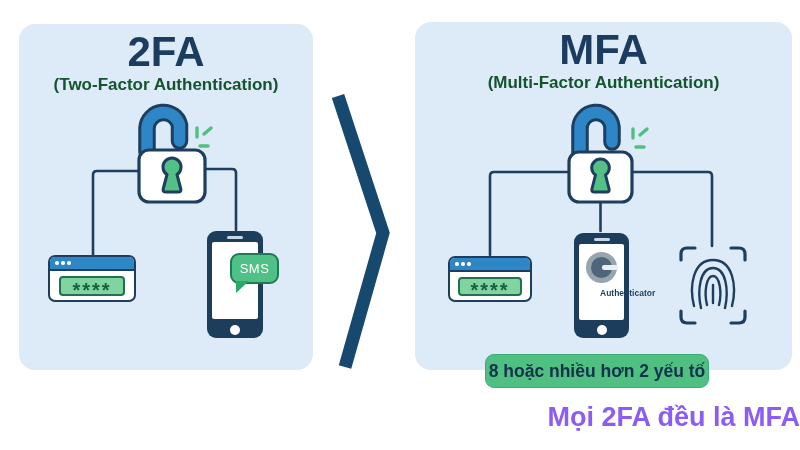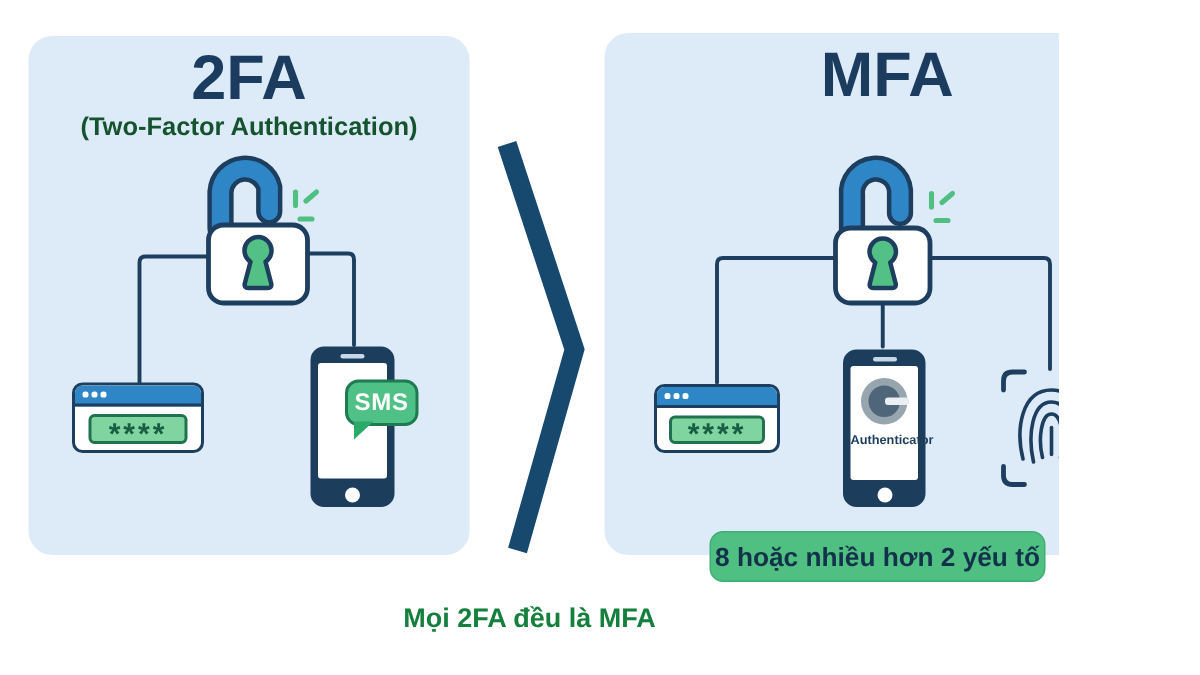--- a/index.html
+++ b/index.html
@@ -1,22 +1,22 @@
 <!DOCTYPE html>
 <html><head>
 <meta charset="utf-8">
 <style>
   html,body{margin:0;padding:0;background:#ffffff;}
   .stage{
-    position:relative;width:706px;height:450px;background:#ffffff;overflow:hidden;
+    position:relative;width:800px;height:450px;background:#ffffff;overflow:hidden;
     font-family:"Liberation Sans","DejaVu Sans",sans-serif;
   }
   .panel{position:absolute;background:#dcebf7;border-radius:16px;}
   #panel-2fa{left:19px;top:24px;width:294px;height:346px;}
-  #panel-mfa{left:403px;top:22px;width:377px;height:348px;}
+  #panel-mfa{left:415px;top:22px;width:377px;height:348px;}
   .panel-title{
     margin:0;padding-top:6px;text-align:center;
     font-size:42px;line-height:44px;font-weight:700;color:#1b3c5e;
   }
   .panel-subtitle{
     text-align:center;font-size:17px;line-height:21px;font-weight:700;color:#14532d;
   }
   .panel-art{position:absolute;left:0;top:0;pointer-events:none;}
   
   .browser{
@@ -38,41 +38,41 @@
   .phone-screen{position:absolute;left:5px;top:11px;right:5px;background:#ffffff;border-radius:2px;}
   .phone-speaker{position:absolute;top:4.5px;left:50%;transform:translateX(-50%);
     width:16px;height:3.5px;border-radius:2px;background:#c6d8e8;}
   .phone-home{position:absolute;bottom:3.5px;left:50%;transform:translateX(-50%);
     width:10px;height:10px;border-radius:50%;background:#ffffff;}
   
   .sms{
     position:absolute;background:#4fc187;border:2.5px solid #1e7a50;border-radius:9px;
     display:flex;align-items:center;justify-content:center;box-sizing:border-box;z-index:3;
   }
-  .sms span{color:#ffffff;font-weight:700;font-size:16px;letter-spacing:.5px;}
+  .sms span{color:#ffffff;font-weight:400;font-size:13px;letter-spacing:.5px;}
   .sms-tail{
     position:absolute;left:4px;bottom:-11px;width:0;height:0;
     border-top:12px solid #2ba968;border-right:13px solid transparent;
   }
   
   .auth-logo{position:absolute;border-radius:50%;background:#97a5ae;}
   .auth-logo-inner{position:absolute;left:5px;top:5px;right:5px;bottom:5px;border-radius:50%;background:#4f6579;}
   .auth-logo-bar{position:absolute;right:-1px;top:50%;transform:translateY(-60%);
     width:16px;height:5px;background:#e9eef2;border-radius:2px;}
   .auth-label{position:absolute;width:100%;text-align:center;
-    font-size:8.5px;font-weight:700;color:#1d3e5e;}
+    font-size:8.5px;font-weight:700;color:#1d3e5e;padding-left:21px;}
   
   .badge{
     position:absolute;background:#4fbf82;border:1.5px solid #3fae74;border-radius:9px;
     display:flex;align-items:center;justify-content:center;box-sizing:border-box;
     font-size:17.5px;font-weight:700;color:#13314a;z-index:4;
   }
   .caption{
-    position:absolute;left:0;top:402px;width:100%;text-align:center;
-    font-size:18px;font-weight:700;color:#15803d;
+    position:absolute;left:0;top:402px;width:100%;text-align:right;
+    font-size:27px;font-weight:700;color:#8b5cf6;
   }
   .chevron-svg{position:absolute;left:325px;top:85px;}
   .fp-svg{position:absolute;}
 </style>
 </head>
 <body>
 
 <div class="stage">
 
   <section class="panel" id="panel-2fa">
@@ -123,20 +123,21 @@
     </div>
 
   </section>
 
   <svg class="chevron-svg" width="80" height="292" viewBox="0 0 80 292">
     <polyline points="13,11 58,148 20,282" fill="none" stroke="#17496f" stroke-width="13" stroke-linejoin="miter"></polyline>
   </svg>
 
   <section class="panel" id="panel-mfa">
     <h1 class="panel-title">MFA</h1>
+    <div class="panel-subtitle">(Multi-Factor Authentication)</div>
 
     <svg class="panel-art" width="377" height="348" viewBox="0 0 377 348">
 
       <g fill="none" stroke="#1d3e5e" stroke-width="2.6" stroke-linecap="round">
         <path d="M154,150 H79 Q75,150 75,154 V233"></path>
         <path d="M217,150 H293 Q297,150 297,154 V224"></path>
         <path d="M185.5,180 V209"></path>
       </g>
 
       <g>

